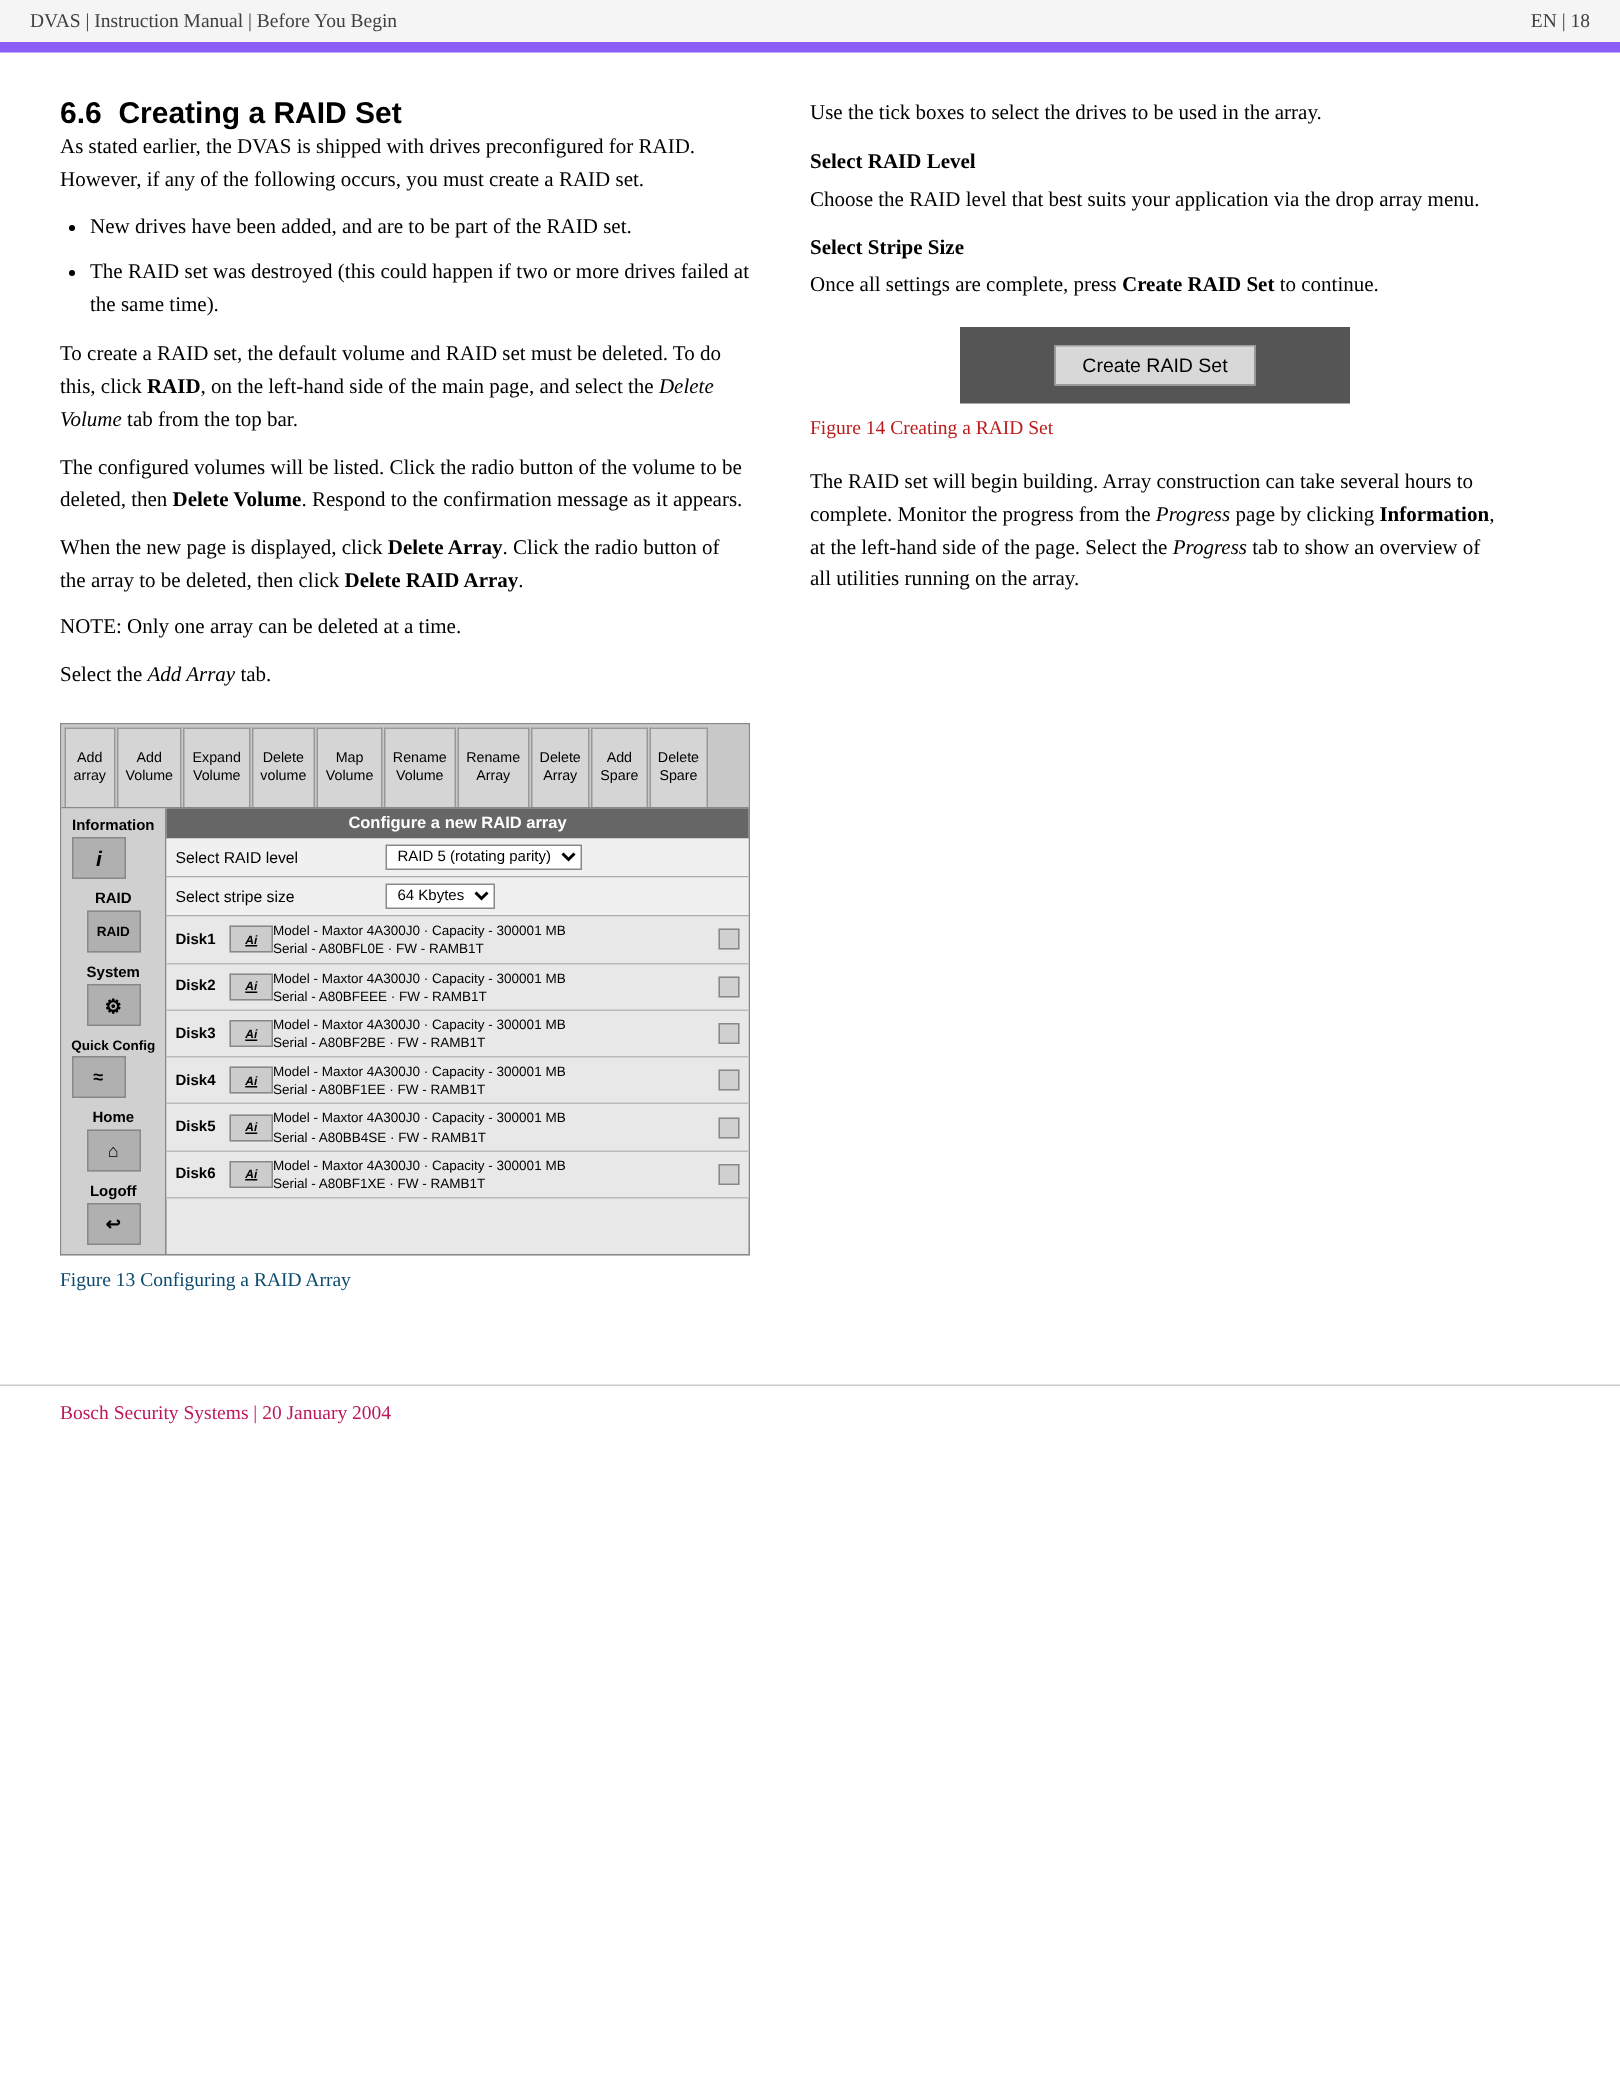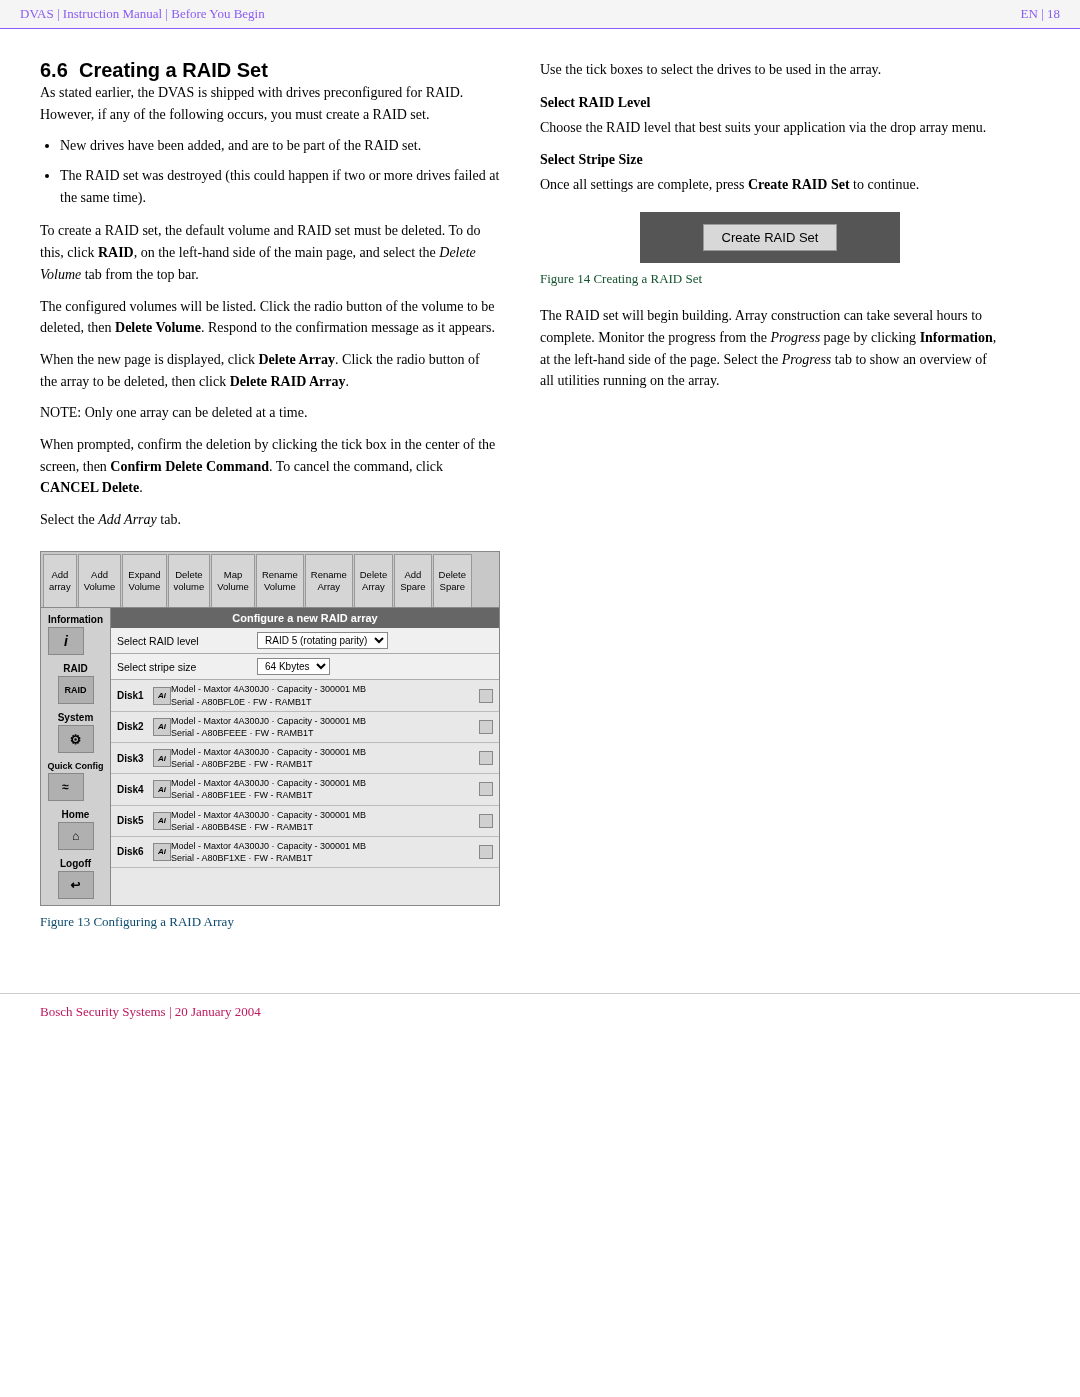--- a/index.html
+++ b/index.html
@@ -6,27 +6,27 @@
     body {
       font-family: Georgia, 'Times New Roman', serif;
       font-size: 14px;
       background: #fff;
       color: #000;
       width: 1080px;
       min-height: 1397px;
     }
     .page-header {
       background: #f5f5f5;
-      border-bottom: 1px solid #8b5cf6;
+      border-bottom: 7px solid #8b5cf6;
       padding: 6px 20px;
       display: flex;
       justify-content: space-between;
       align-items: center;
       font-size: 13px;
-      color: #8b5cf6;
+      color: #404040;
     }
     .page-content {
       display: flex;
       padding: 30px 40px;
       gap: 40px;
     }
     .left-col {
       flex: 1;
       max-width: 460px;
     }
@@ -73,21 +73,21 @@
     .create-btn {
       background: #d8d8d8;
       border: 1px solid #999;
       padding: 5px 18px;
       font-size: 13px;
       font-family: Arial, sans-serif;
       cursor: pointer;
     }
     .figure-caption {
       font-size: 13px;
-      color: #14532d;
+      color: #b91c1c;
       margin-top: 6px;
       text-align: left;
     }
     
     .raid-diagram {
       border: 1px solid #888;
       background: #e8e8e8;
       margin-top: 20px;
       font-family: Arial, Helvetica, sans-serif;
       font-size: 11px;
@@ -179,30 +179,31 @@
       border-bottom: 1px solid #bbb;
       padding: 3px 6px;
       gap: 0;
     }
     .disk-label {
       font-size: 10px;
       font-weight: bold;
       width: 36px;
     }
     .disk-icon {
-      width: 18px;
+      width: 29px;
       height: 18px;
       background: #ccc;
       border: 1px solid #888;
       display: flex;
       align-items: center;
       justify-content: center;
       font-size: 8px;
       font-style: italic;
       font-weight: bold;
+      text-decoration: underline;
     }
     .disk-info {
       flex: 1;
       font-size: 9px;
       line-height: 1.35;
     }
     .disk-check {
       width: 14px;
       height: 14px;
       border: 1px solid #888;
@@ -253,23 +254,20 @@
     </p>
 
     <p>
       When the new page is displayed, click <span class="bold">Delete Array</span>. Click the radio button of the array to be deleted, then click <span class="bold">Delete RAID Array</span>.
     </p>
 
     <p>
       NOTE: Only one array can be deleted at a time.
     </p>
 
-    <p>
-      When prompted, confirm the deletion by clicking the tick box in the center of the screen, then <span class="bold">Confirm Delete Command</span>. To cancel the command, click <span class="bold">CANCEL Delete</span>.
-    </p>
 
     <p>
       Select the <span class="italic">Add Array</span> tab.
     </p>
 
     <div class="raid-diagram">
 
       <div class="raid-tabs">
         <div class="raid-tab">Add<br>array</div>
         <div class="raid-tab">Add<br>Volume</div>

